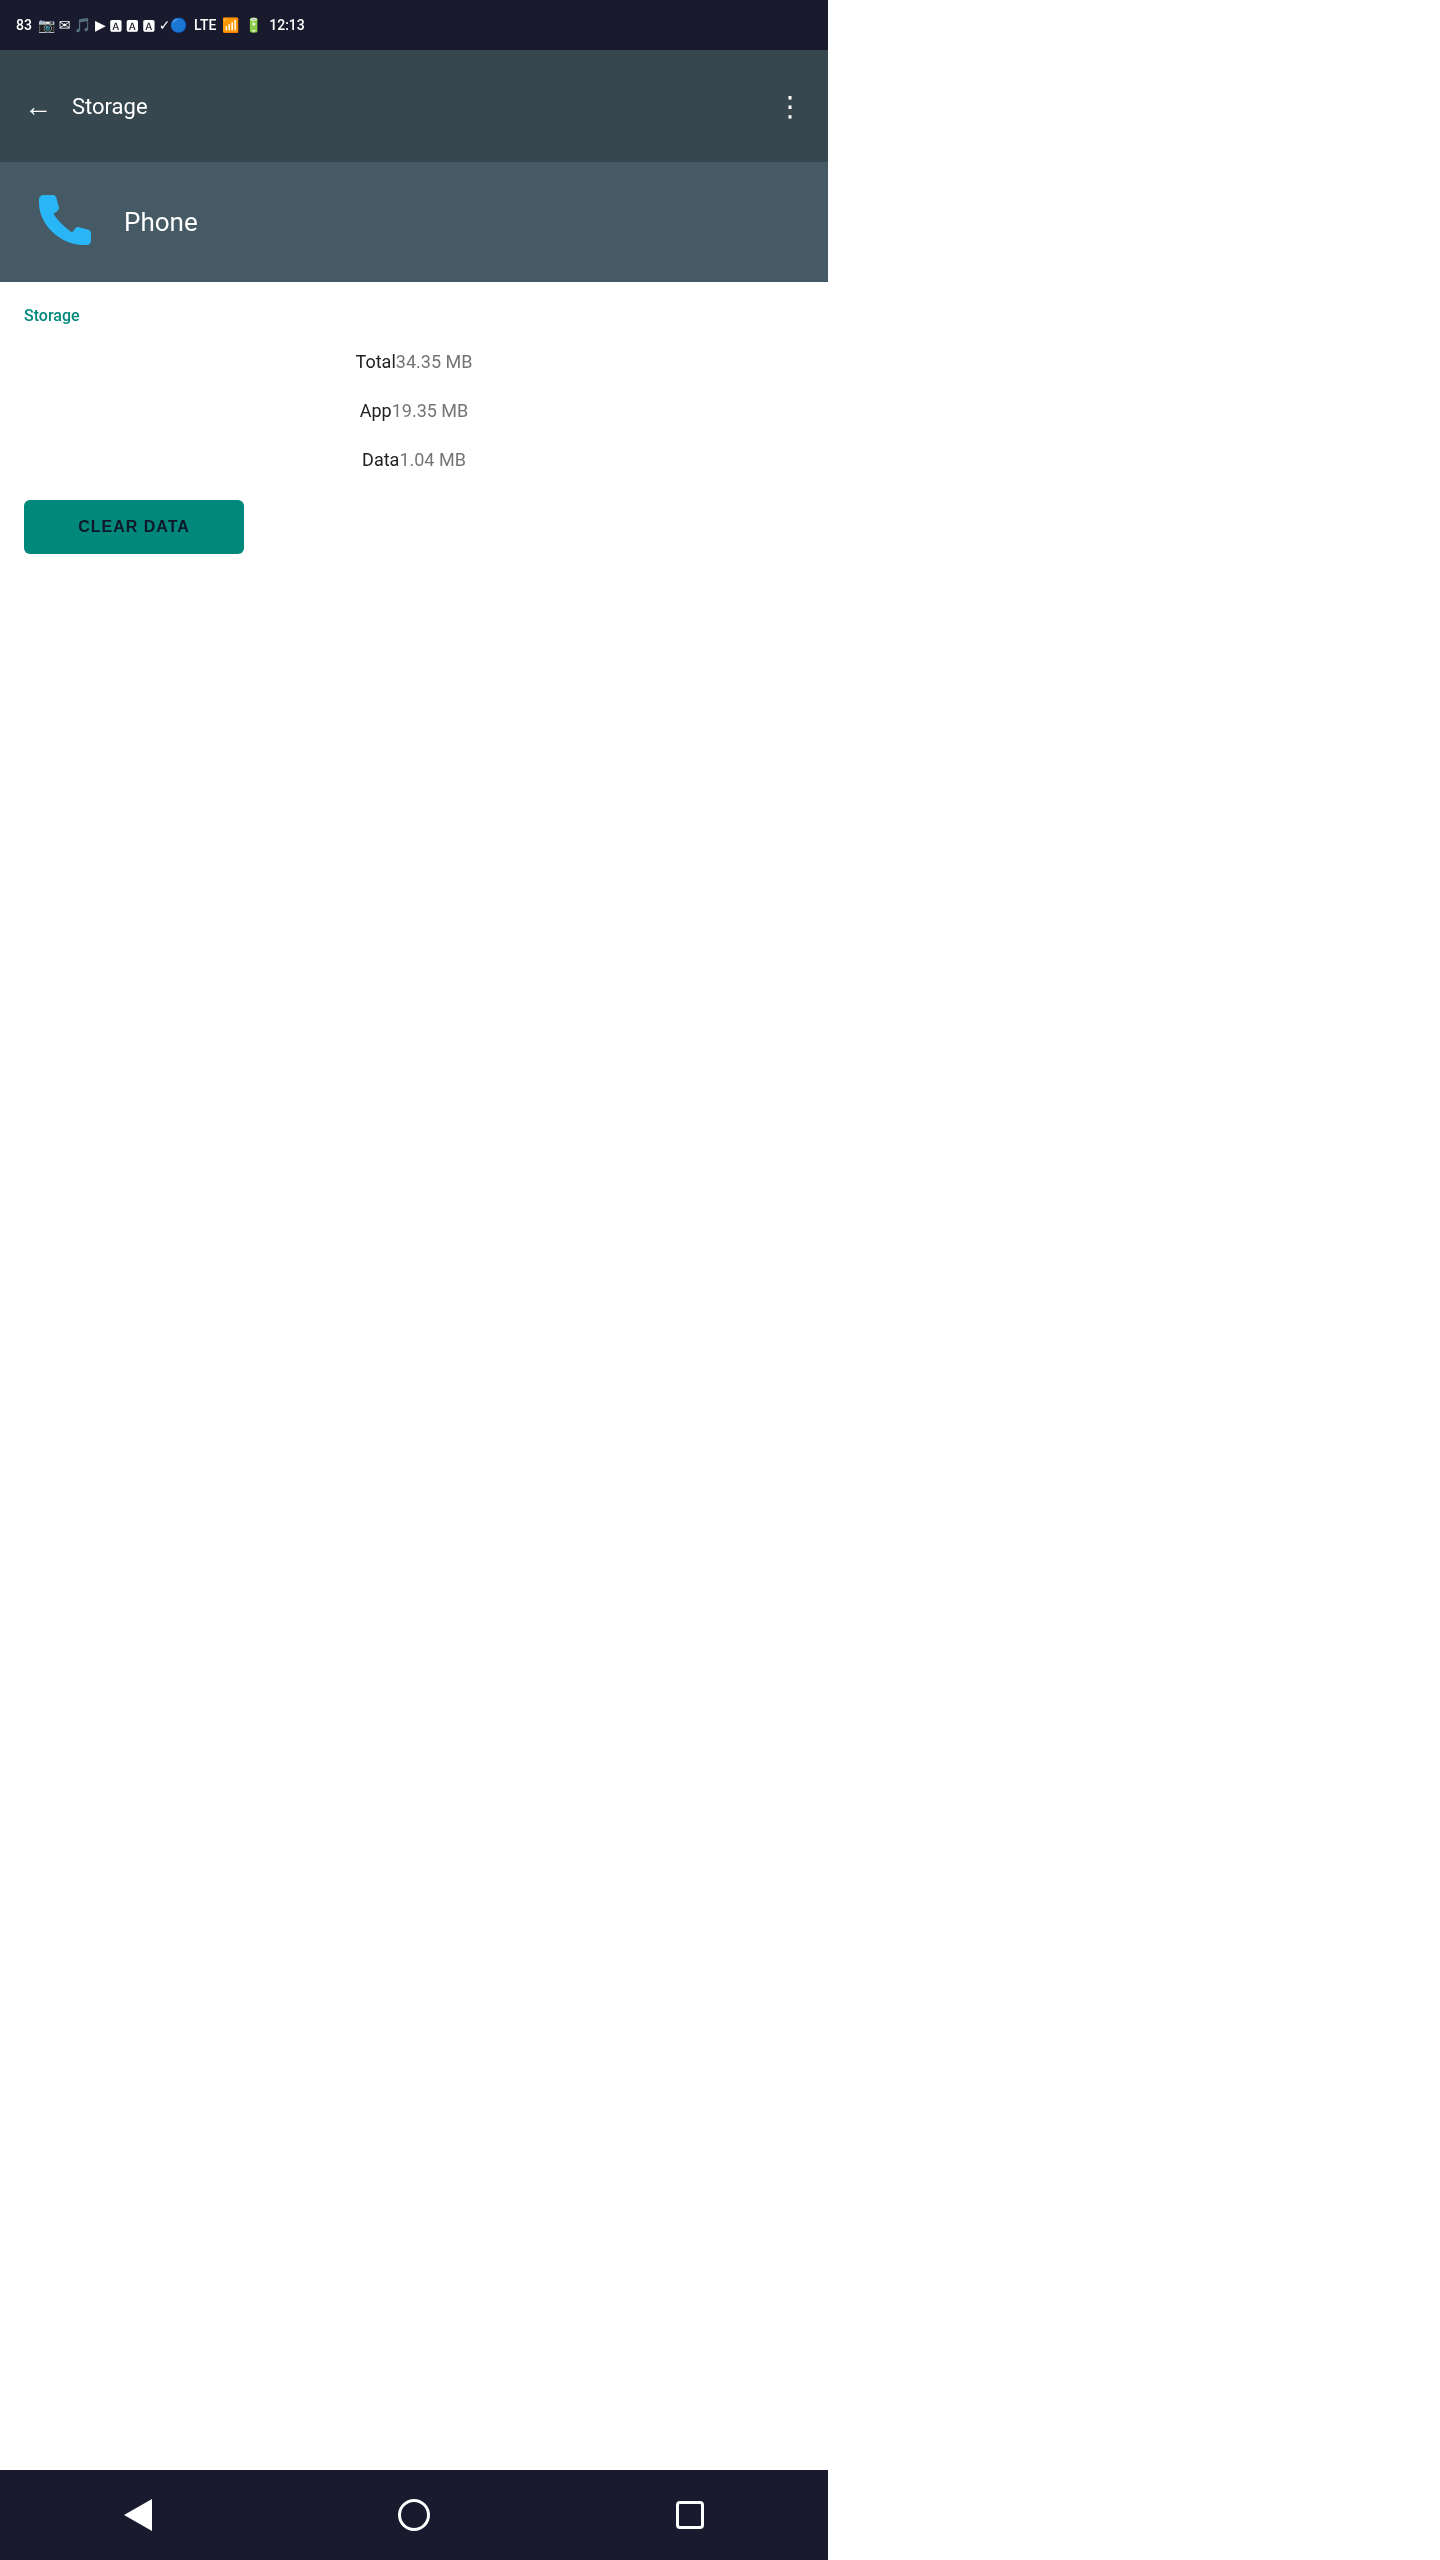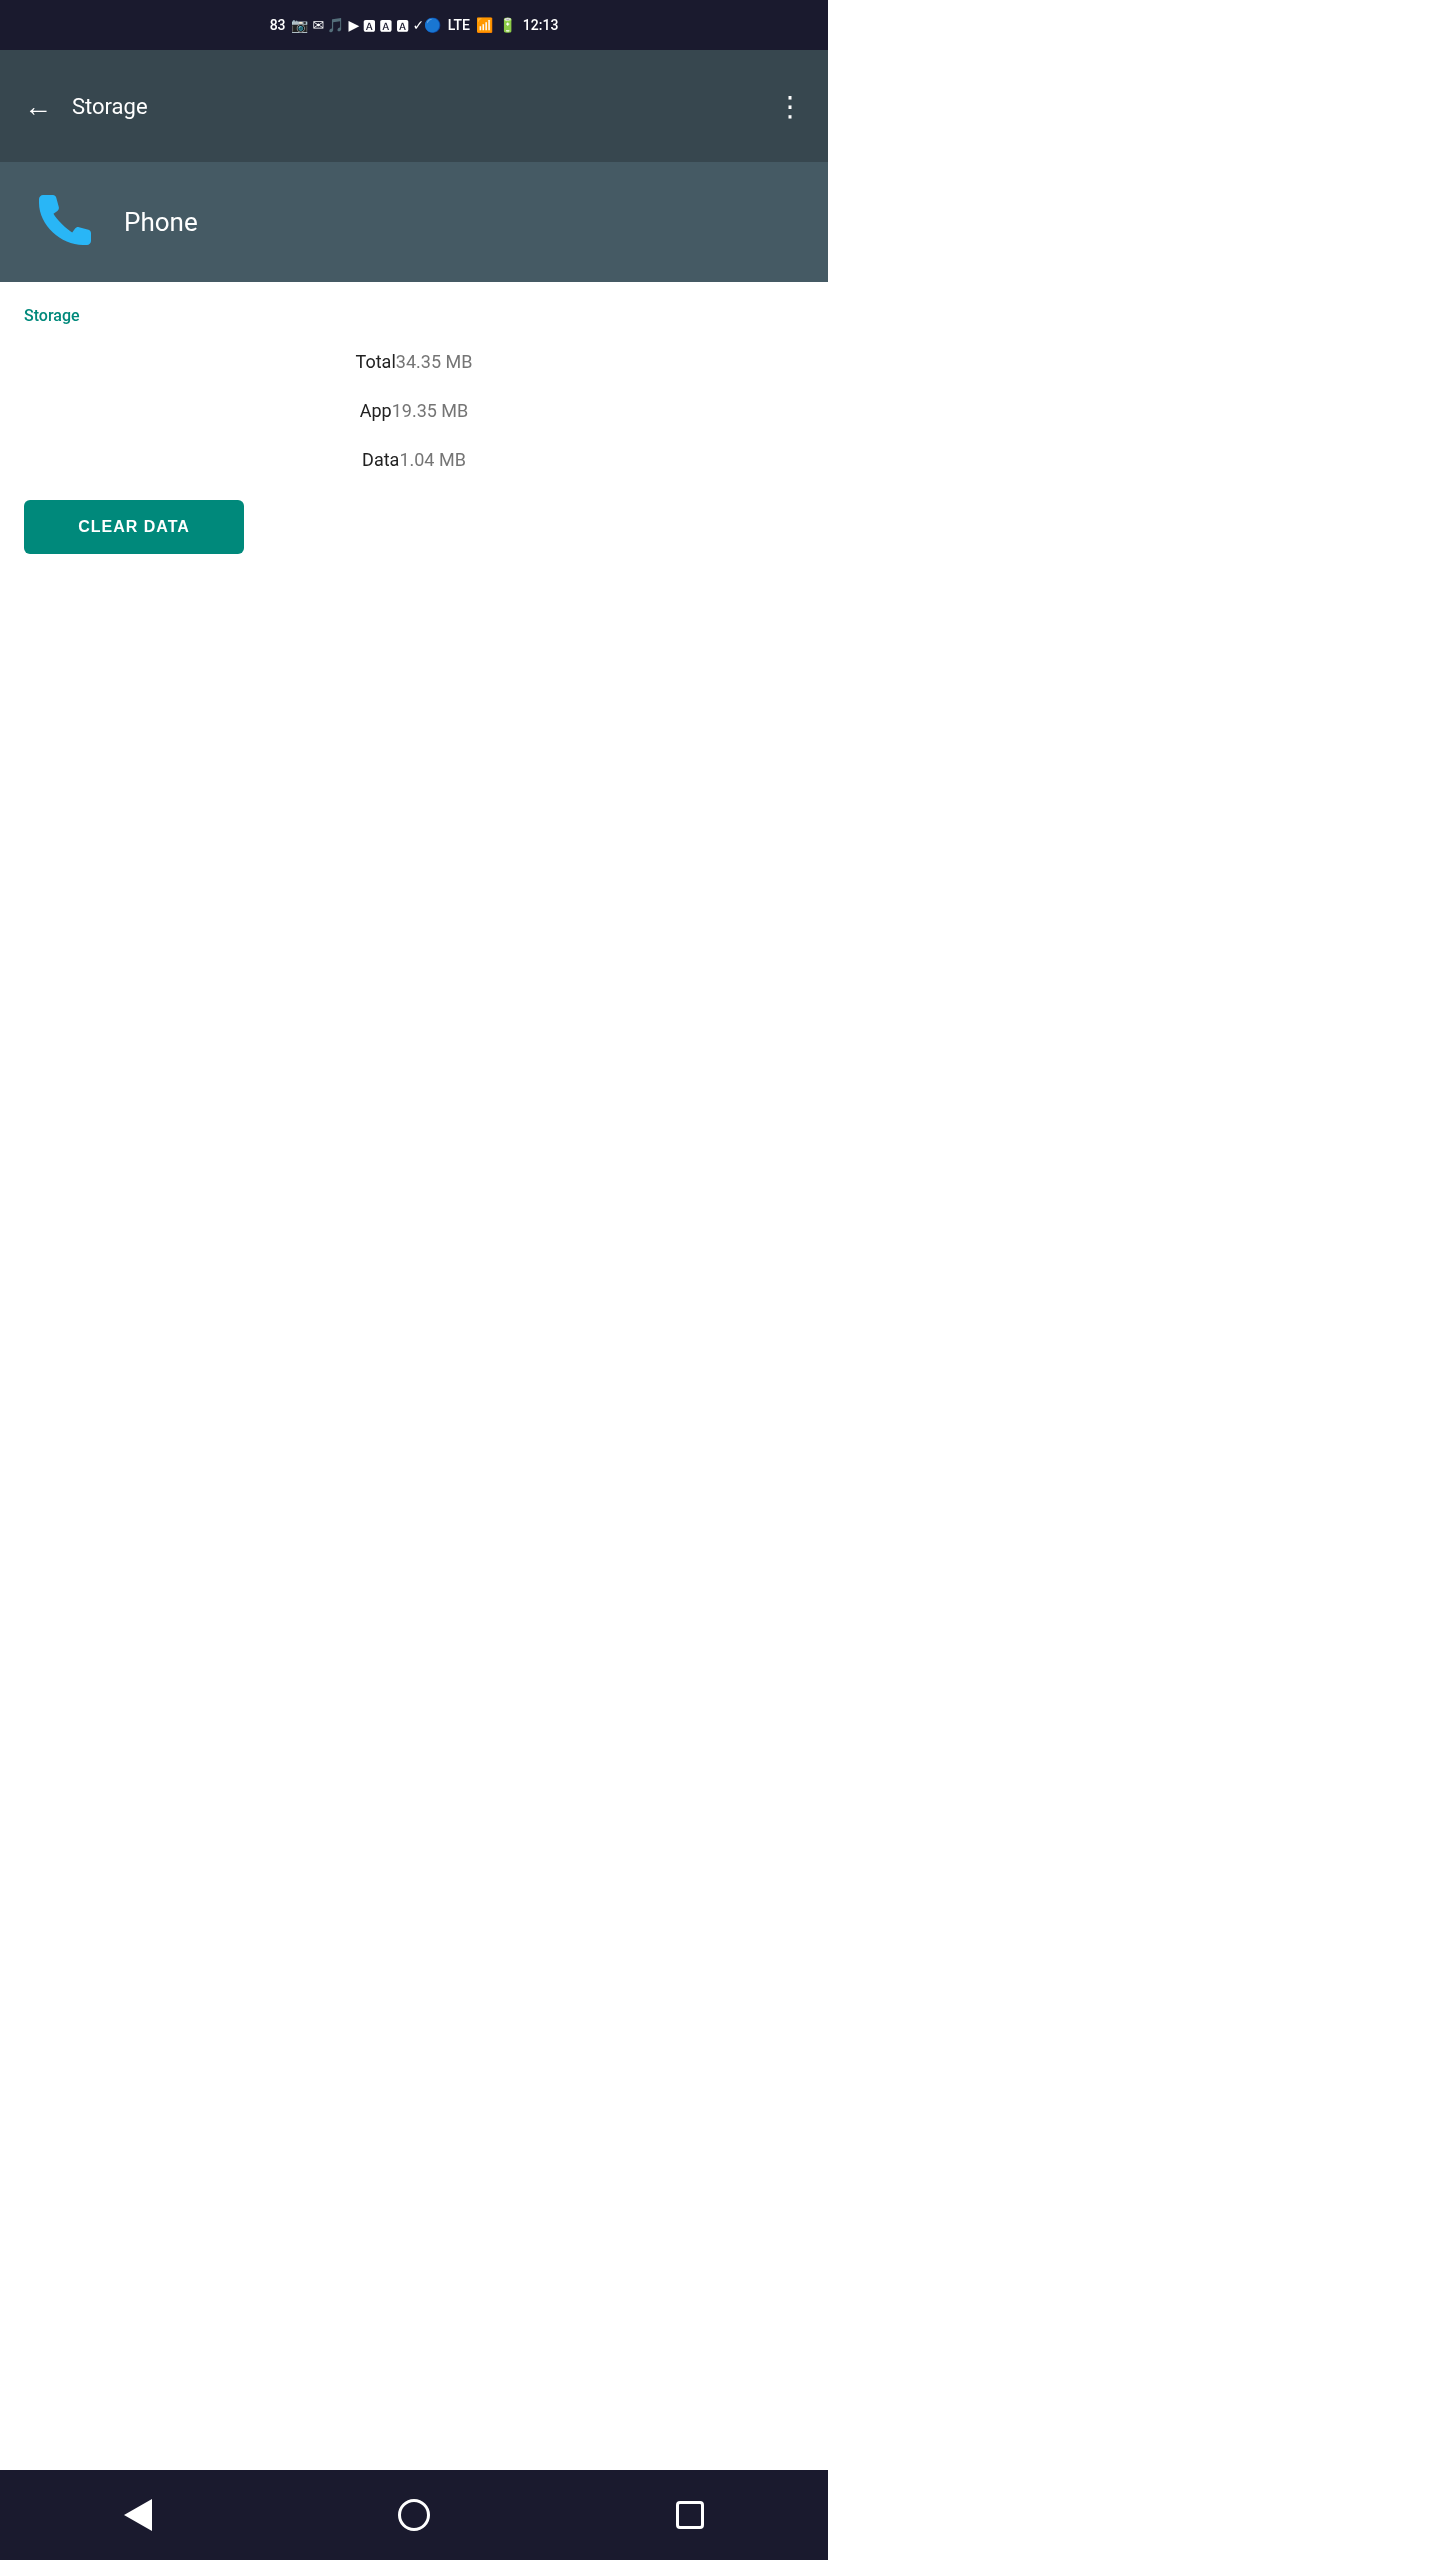--- a/index.html
+++ b/index.html
@@ -16,21 +16,21 @@
       transform-origin: top left;
     }
 
     
     .status-bar {
       width: 100%;
       height: 50px;
       background: #1a1a2e;
       display: flex;
       align-items: center;
-      justify-content: center;
+      justify-content: flex-start;
       padding: 0 16px;
     }
 
     .status-bar-left {
       display: flex;
       align-items: center;
       gap: 6px;
     }
 
     .status-bar-right {
@@ -162,21 +162,21 @@
       font-weight: 400;
     }
 
     
     .button-container {
       padding: 16px 24px;
     }
 
     .action-button {
       background: #00897b;
-      color: #ffffff;
+      color: #0f172a;
       border: none;
       border-radius: 6px;
       padding: 18px 40px;
       font-size: 16px;
       font-weight: 600;
       letter-spacing: 1px;
       cursor: pointer;
       text-transform: uppercase;
       min-width: 220px;
     }

